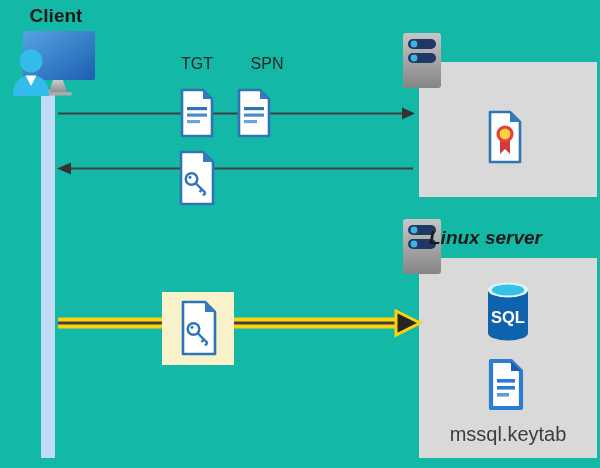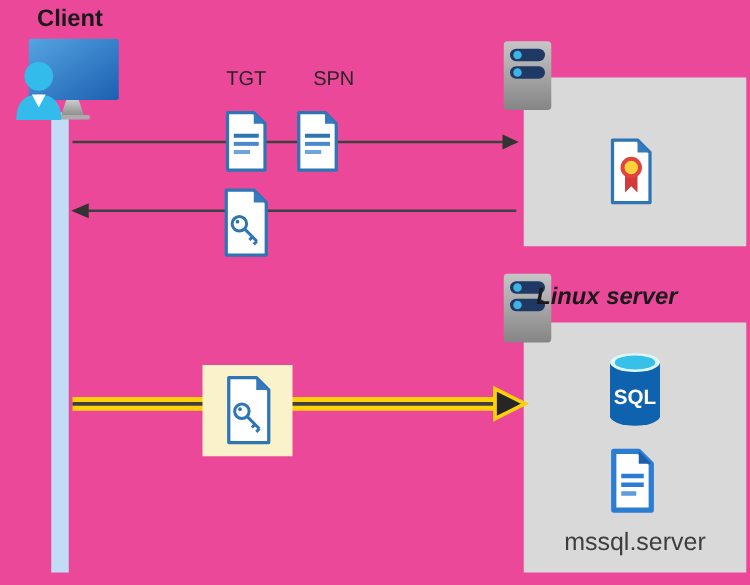--- a/index.html
+++ b/index.html
@@ -1,17 +1,17 @@
 <!DOCTYPE html>
 <html><head>
 <meta charset="utf-8">
 <style>
   html,body{margin:0;padding:0;background:#ffffff;}
   .stage{
-    position:relative;width:600px;height:468px;background:#ec4899;
+    position:relative;width:600px;height:468px;background:#14b8a6;
     font-family:"Liberation Sans","DejaVu Sans",sans-serif;overflow:hidden;
   }
   .abs{position:absolute;}
   .node-title{font-weight:bold;font-size:19px;line-height:1.18;color:#1a1a1a;}
   .ticket-label{font-size:16px;color:#262626;text-align:center;}
   .file-label{font-size:20px;color:#3d3d3d;text-align:center;}
   .gray-box{background:#d9d9d9;}
   .timeline{background:#c3dcf5;}
   .highlight-box{background:#faf2ca;}
   svg{display:block;}
@@ -157,15 +157,15 @@
   </svg>
 
   <svg class="abs" style="left:486px;top:358px;" width="40" height="53" viewBox="0 0 40 53">
     <path d="M5 3 H25 L35 13 V50 H5 Z" fill="#ffffff" stroke="#2b7cd3" stroke-width="4.2" stroke-linejoin="round"></path>
     <path d="M25 3 V13 H35 Z" fill="#1b5faa"></path>
     <rect x="11" y="21" width="18" height="3.6" fill="#2b7cd3"></rect>
     <rect x="11" y="28" width="18" height="3.6" fill="#2b7cd3"></rect>
     <rect x="11" y="35" width="12" height="3.6" fill="#5c9cd9"></rect>
   </svg>
 
-  <div class="abs file-label" style="left:419px;top:423px;width:178px;">mssql.server</div>
+  <div class="abs file-label" style="left:419px;top:423px;width:178px;">mssql.keytab</div>
 
 </div>
 
 </body></html>

